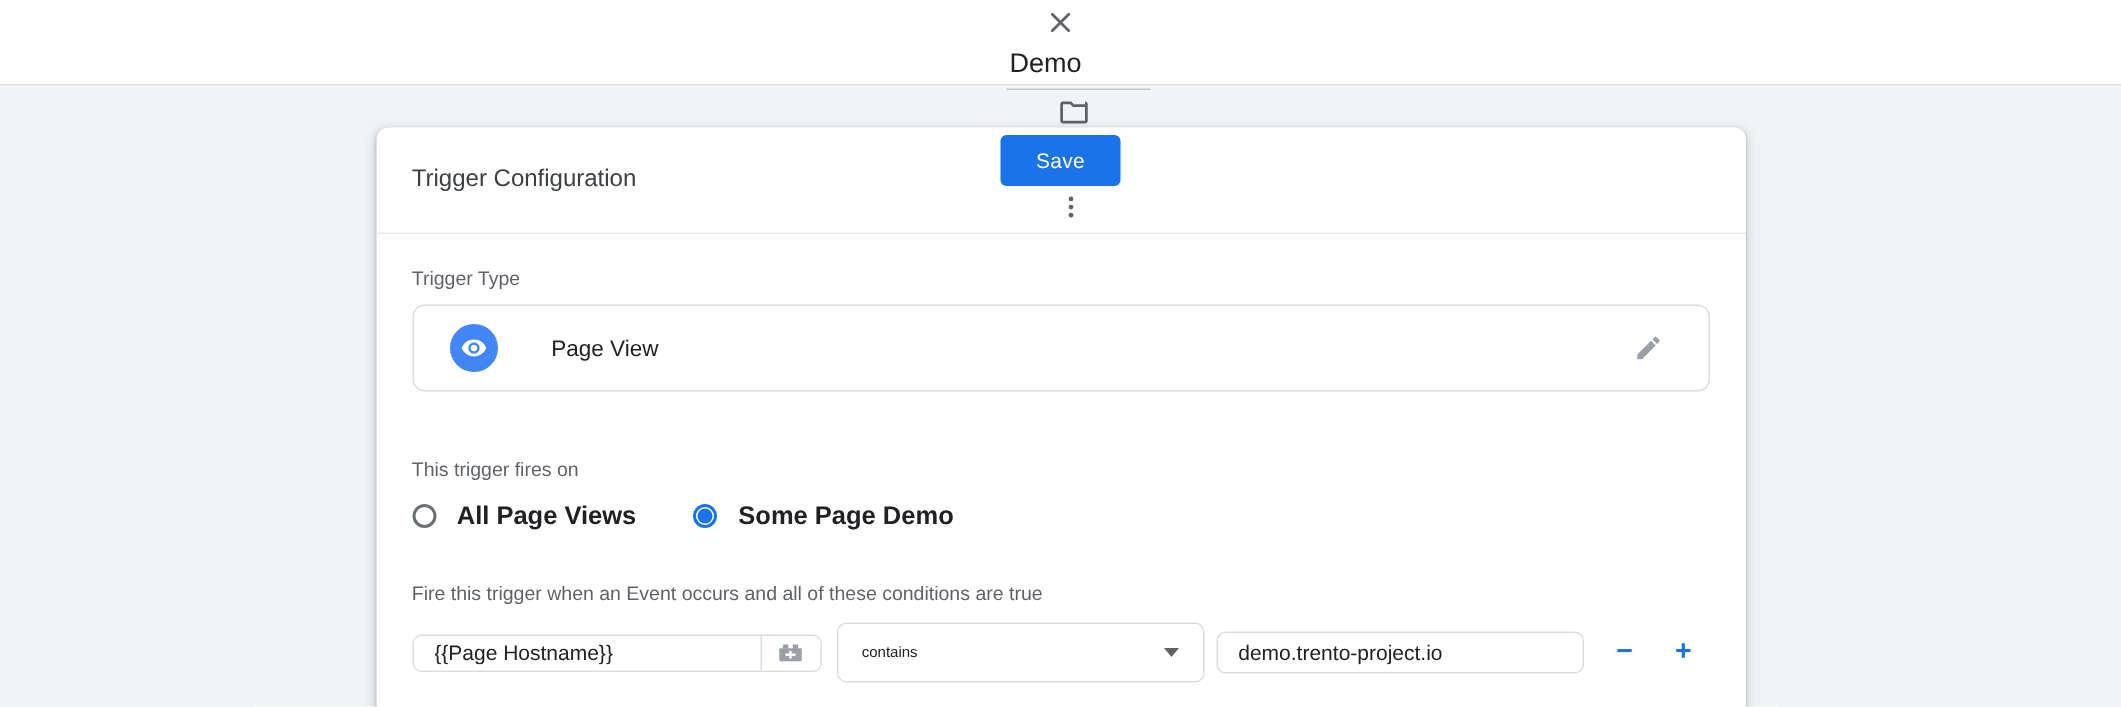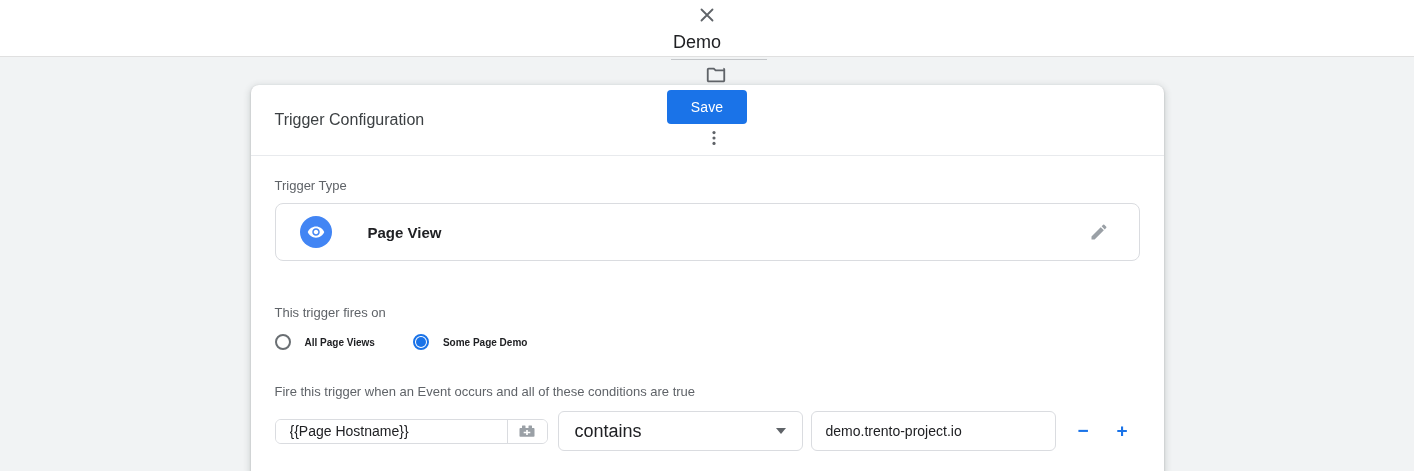--- a/index.html
+++ b/index.html
@@ -56,57 +56,57 @@
   .section-label{font-size:13px;color:var(--muted);margin-bottom:10px;}
   
   .trigger-box{
     height:58px;border:1px solid var(--border);border-radius:8px;
     display:flex;align-items:center;padding:0 26px 0 24px;cursor:pointer;
   }
   .trigger-icon{
     width:32px;height:32px;border-radius:50%;background:var(--icon-blue);
     display:flex;align-items:center;justify-content:center;flex:none;
   }
-  .trigger-name{margin-left:36px;font-size:15px;font-weight:bold;color:var(--text);}
+  .trigger-name{margin-left:36px;font-size:15px;font-weight:normal;color:var(--text);}
   .trigger-spacer{flex:1;}
   
   .fires-section{margin-top:44px;}
   .radio-row{display:flex;align-items:center;margin-top:14px;}
   .radio-opt{display:flex;align-items:center;cursor:pointer;margin-right:38px;}
   .radio-circle{
     width:16px;height:16px;border-radius:50%;border:2px solid #6a6f73;
     display:flex;align-items:center;justify-content:center;flex:none;
   }
   .radio-opt.selected .radio-circle{border-color:var(--accent);}
   .radio-dot{width:10px;height:10px;border-radius:50%;background:transparent;}
   .radio-opt.selected .radio-dot{background:var(--accent);}
-  .radio-label{margin-left:14px;font-size:10px;font-weight:bold;color:var(--text);}
+  .radio-label{margin-left:14px;font-size:17px;font-weight:bold;color:var(--text);}
   
   .cond-section{margin-top:34px;}
   .cond-row{display:flex;align-items:center;margin-top:12px;}
   .var-field{
     display:flex;align-items:stretch;height:25px;width:273px;
     border:1px solid var(--border);border-radius:6px;overflow:hidden;background:#fff;
   }
   .var-input{
     flex:1;border:none;outline:none;min-width:0;
     font-family:inherit;font-size:14px;color:var(--text);padding:0 14px;
   }
   .brick-btn{
     width:40px;border:none;border-left:1px solid var(--border);
     background:#fff;display:flex;align-items:center;justify-content:center;cursor:pointer;
   }
   .op-select{
     width:245px;height:40px;margin-left:10px;
     border:1px solid var(--border);border-radius:6px;background:#fff;
     display:flex;align-items:center;justify-content:space-between;
-    padding:0 16px;font-size:18px;color:var(--text);cursor:pointer;
+    padding:0 16px;font-size:10px;color:var(--text);cursor:pointer;
   }
   .value-input{
-    width:245px;height:40px;margin-left:8px;
+    width:245px;height:28px;margin-left:8px;
     border:1px solid var(--border);border-radius:6px;outline:none;
     font-family:inherit;font-size:14px;color:var(--text);padding:0 14px;background:#fff;
   }
   .row-btn{
     background:none;border:none;color:var(--accent);cursor:pointer;
     font-family:inherit;font-weight:bold;padding:4px 6px;
   }
   .minus-btn{font-size:19px;margin-left:16px;}
   .plus-btn{font-size:19px;margin-left:16px;}
 </style>

